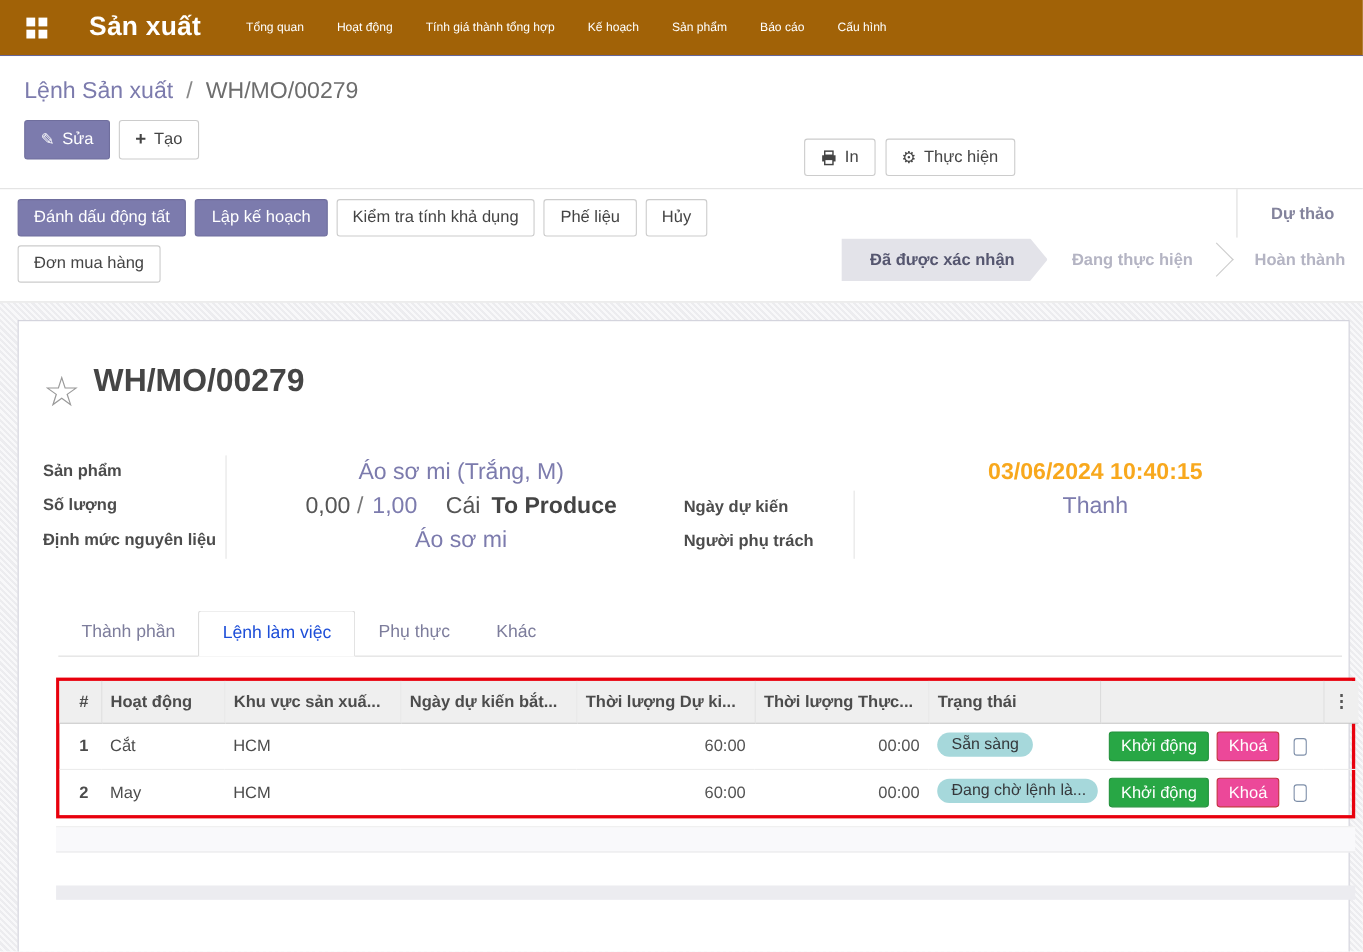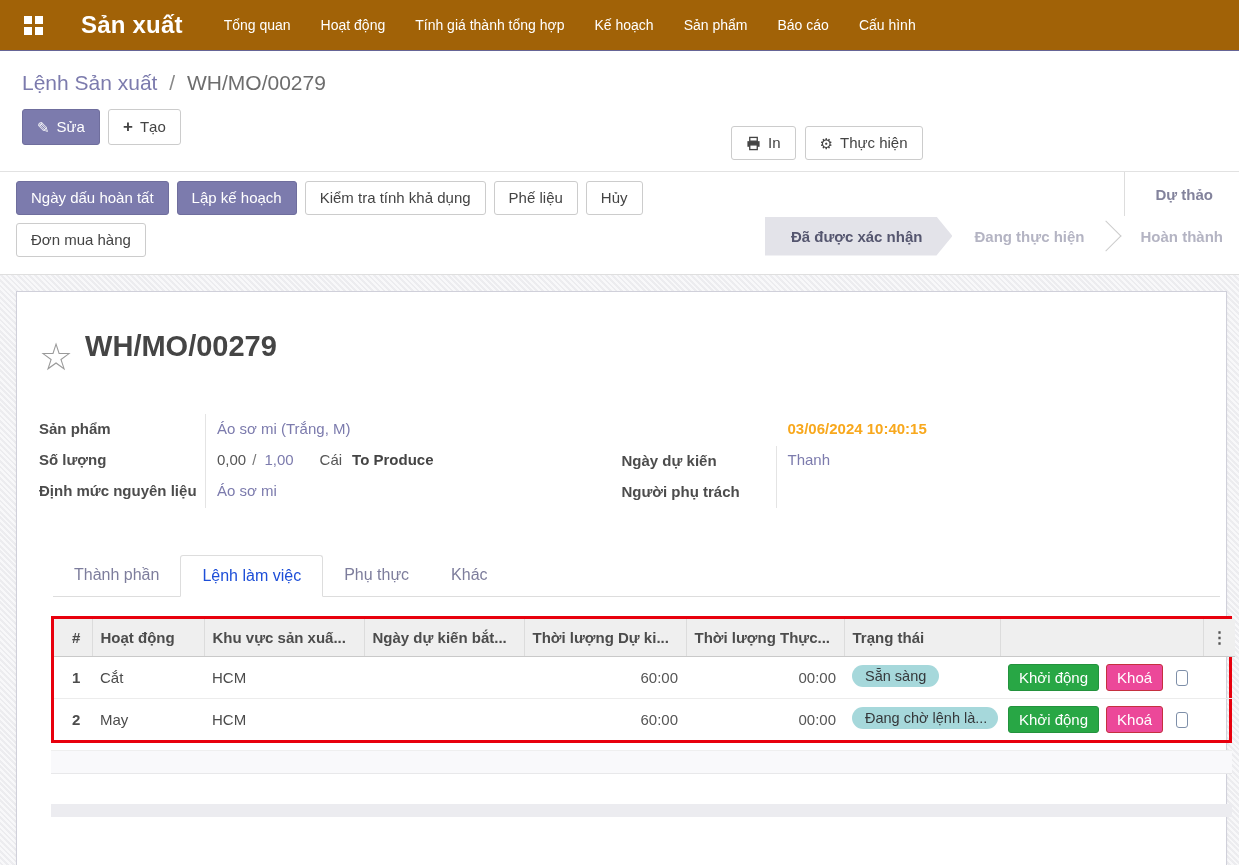--- a/index.html
+++ b/index.html
@@ -3,21 +3,21 @@
 <meta charset="utf-8">
 <style>
   * { margin:0; padding:0; box-sizing:border-box; }
   html,body { width:1239px; height:865px; font-family:"Liberation Sans", sans-serif; background:#fff; overflow:hidden; }
 
   
   .navbar { height:51px; background:#a16207; border-bottom:1px solid #666596; display:flex; align-items:center; padding:0 16px; color:#fff; }
   .apps-icon { width:19px; height:19px; display:grid; grid-template-columns:8px 8px; grid-template-rows:8px 8px; gap:3px; margin:0 10px 0 8px; cursor:pointer; }
   .apps-icon span { background:#fff; }
   .brand { font-size:24px; font-weight:bold; margin:0 28px 0 28px; letter-spacing:.2px; }
-  .nav-items { display:flex; align-items:center; gap:4px; font-size:14px;justify-content:center; }
+  .nav-items { display:flex; align-items:center; gap:4px; font-size:11px;justify-content:center; }
   .nav-item { padding:8px 13px; cursor:pointer; white-space:nowrap; }
 
   
   .control-panel { background:#fff; padding:14px 16px 0 16px; }
   .breadcrumb { font-size:21px; margin:6px 0 14px 6px; }
   .crumb-link { color:#7c7bad; cursor:pointer; }
   .crumb-sep { color:#888; padding:0 6px; }
   .crumb-current { color:#6d6d6d; }
   .cp-buttons { position:relative; height:48px; }
   .btn { display:inline-flex; align-items:center; gap:7px; font-size:15px; border-radius:3px; padding:7px 14px; cursor:pointer; border:1px solid transparent; line-height:1.2; }
@@ -51,21 +51,21 @@
   .title-row { display:flex; align-items:flex-start; gap:12px; margin-bottom:40px; }
   .star-icon { font-size:38px; color:#9a9a9a; line-height:.9; margin-top:10px; cursor:pointer; }
   .sheet-title { font-size:29px; font-weight:bold; color:#454545; }
 
   .field-groups { display:flex; }
   .fgroup { width:50%; display:flex; }
   .fg-labels { width:167px; border-right:1px solid #e4e4e4; padding-right:8px; }
   .fg-labels2 { width:155px; border-right:1px solid #e4e4e4; padding-right:8px;margin-top:32px; }
   .fg-values { flex:1; padding-left:11px; }
   .f-label { font-size:15px; font-weight:bold; color:#4c4c4c; line-height:21px; padding:4px 0 6px 0; }
-  .f-value { font-size:15px; color:#555; line-height:21px; padding:4px 0 6px 0; }
+  .f-value { font-size:21px; color:#555; line-height:21px; padding:4px 0 6px 0;text-align:center; }
   .link-purple { color:#7c7bad; cursor:pointer; }
   .qty-slash { color:#777; padding:0 8px 0 6px; }
   .qty-total { color:#7c7bad; padding-right:26px; }
   .qty-uom { padding-right:10px; }
   .to-produce { font-weight:bold; color:#444; }
   .date-orange { color:#f8a81d; font-weight:bold; }
 
   
   .tabs { display:flex; margin:46px 0 0 14px; border-bottom:1px solid #ddd; width:1167px; }
   .tab { font-size:16px; color:#7d7d9c; padding:11px 21px; cursor:pointer; position:relative; top:1px; }
@@ -147,21 +147,21 @@
       <button class="btn btn-default">
         <span class="icon-glyph">⚙</span>
         <span>Thực hiện</span>
       </button>
     </div>
   </div>
 </section>
 
 <section class="statusbar">
   <div class="sb-row">
-    <button class="btn btn-primary">Ngày dấu hoàn tất</button>
+    <button class="btn btn-primary">Đánh dấu động tất</button>
     <button class="btn btn-primary">Lập kế hoạch</button>
     <button class="btn btn-default">Kiểm tra tính khả dụng</button>
     <button class="btn btn-default">Phế liệu</button>
     <button class="btn btn-default">Hủy</button>
   </div>
   <div class="sb-row">
     <button class="btn btn-default">Đơn mua hàng</button>
   </div>
   <div class="pipeline">
     <div class="pipe-row1">

